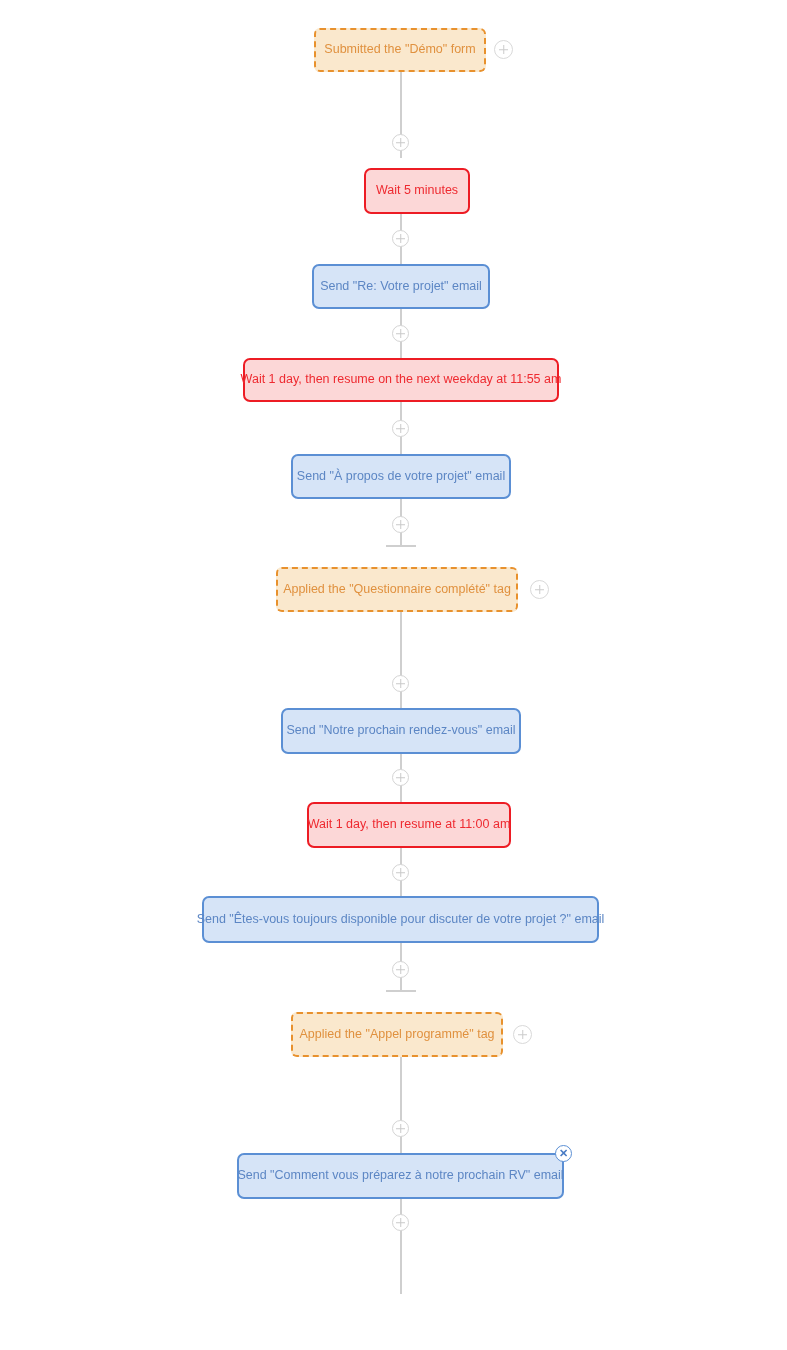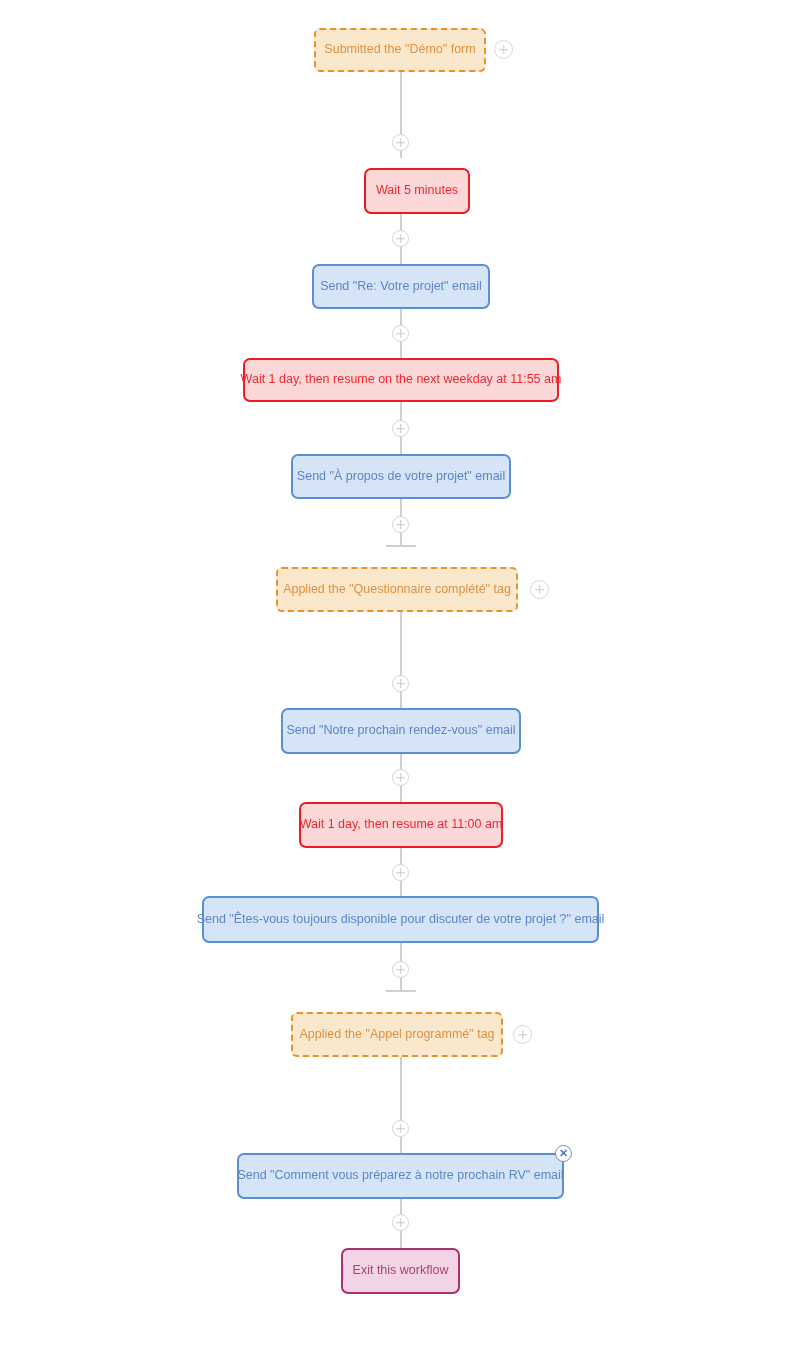--- a/index.html
+++ b/index.html
@@ -206,33 +206,32 @@
 
   <div class="node trigger" style="left:276px;top:567px;width:242px;height:45px;">Applied the "Questionnaire complété" tag</div>
   <div class="plus-side" style="left:530px;top:580px;"></div>
 
   <div class="plus-inline" style="left:392px;top:675px;"></div>
 
   <div class="node email" style="left:281px;top:708px;width:240px;height:46px;">Send "Notre prochain rendez-vous" email</div>
 
   <div class="plus-inline" style="left:392px;top:769px;"></div>
 
-  <div class="node wait" style="left:299px;top:802px;width:204px;height:46px;">Wait 1 day, then resume at 11:00 am</div>
+  <div class="node wait" style="left:307px;top:802px;width:204px;height:46px;">Wait 1 day, then resume at 11:00 am</div>
 
   <div class="plus-inline" style="left:392px;top:864px;"></div>
 
   <div class="node email" style="left:202px;top:896px;width:397px;height:47px;">Send "Êtes-vous toujours disponible pour discuter de votre projet ?" email</div>
 
   <div class="plus-inline" style="left:392px;top:961px;"></div>
 
   <div class="node trigger" style="left:291px;top:1012px;width:212px;height:45px;">Applied the "Appel programmé" tag</div>
   <div class="plus-side" style="left:513px;top:1025px;"></div>
 
   <div class="plus-inline" style="left:392px;top:1120px;"></div>
 
   <div class="node email" style="left:237px;top:1153px;width:327px;height:46px;">Send "Comment vous préparez à notre prochain RV" email</div>
   <div class="close-badge" style="left:555px;top:1145px;">✕</div>
 
   <div class="plus-inline" style="left:392px;top:1214px;"></div>
 
-  <div class="node exit" style="left:341px;top:1248px;width:119px;height:46px;">Exit this workflow</div>
 
 </div>
 
 </body></html>

